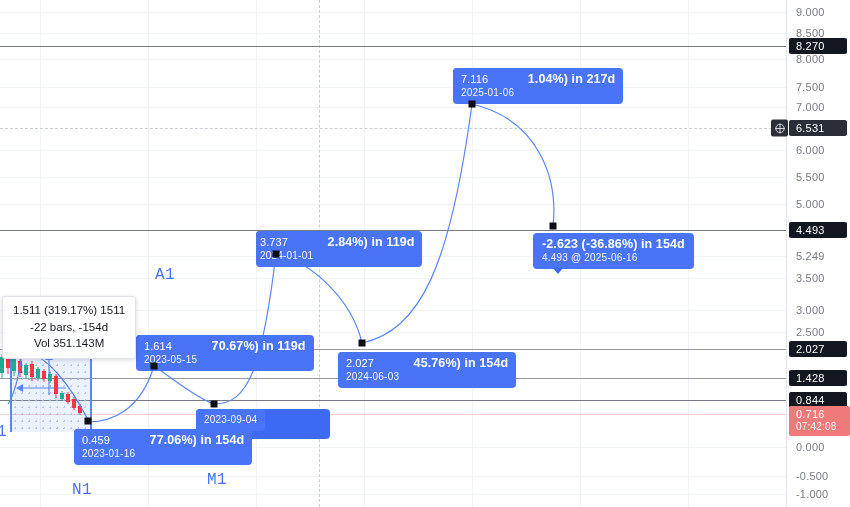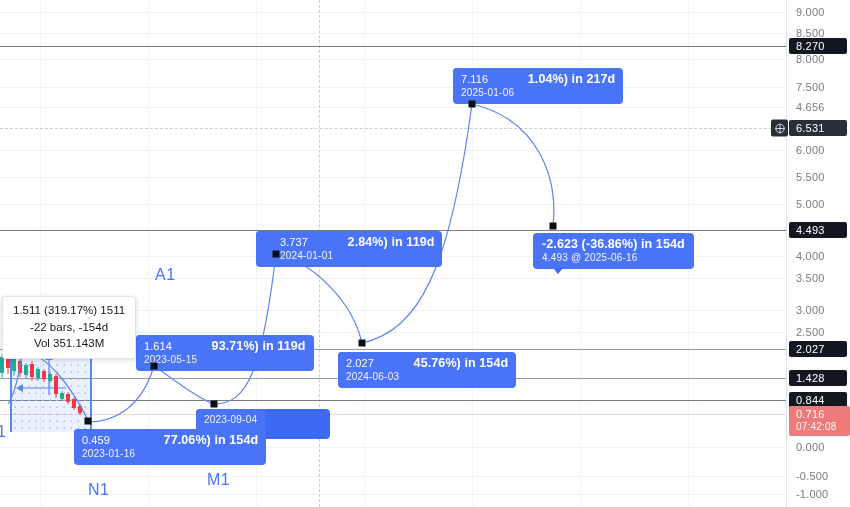--- a/index.html
+++ b/index.html
@@ -77,21 +77,21 @@
 
   
   .node{
     position:absolute;width:7px;height:7px;background:#0b0e14;
     transform:translate(-50%,-50%);z-index:6;
   }
 
   
   .pivot{
     position:absolute;color:#4a74f7;font-size:16px;letter-spacing:.5px;
-    font-family:Liberation Sans, sans-serif;
+    font-family:Liberation Mono, monospace;
   }
 
   
   .tipbox{
     position:absolute;background:#ffffff;border:1px solid #e0e3eb;border-radius:3px;
     box-shadow:0 1px 4px rgba(0,0,0,.16);
     padding:5px 10px 6px 10px;text-align:center;
     font-size:11.5px;color:#131722;line-height:1.45;white-space:nowrap;z-index:9;
   }
 
@@ -266,37 +266,37 @@
         <span style="margin-left:36px">1.04%) in 217d</span>
       </div>
       <div class="ln2">2025-01-06</div>
     </div>
 
     <div class="mlabel under" style="left:256px;top:231px;width:133px;height:30px">
       <div class="ln1">(34</div>
       <div class="ln2">4-01-01</div>
       <div class="tip"></div>
     </div>
-    <div class="mlabel over" style="left:256px;top:231px;padding-left:24px">
+    <div class="mlabel over" style="left:256px;top:231px;padding-left:4px">
       <div class="ln1">
         <span style="font-size:11px;font-weight:400">3.737</span>
         <span style="margin-left:36px">2.84%) in 119d</span>
       </div>
       <div class="ln2">2024-01-01</div>
     </div>
 
     <div class="mlabel under" style="left:136px;top:335px;width:131px;height:30px">
       <div class="ln1">(25</div>
       <div class="ln2">3-05-15</div>
       <div class="tip"></div>
     </div>
     <div class="mlabel over" style="left:136px;top:335px;padding-left:8px">
       <div class="ln1">
         <span style="font-size:11px;font-weight:400">1.614</span>
-        <span style="margin-left:36px">93.71%) in 119d</span>
+        <span style="margin-left:36px">70.67%) in 119d</span>
       </div>
       <div class="ln2">2023-05-15</div>
     </div>
 
     <div class="mlabel under" style="left:196px;top:409px;width:134px;height:30px">
       <div class="ln1">(0</div>
       <div class="ln2">3-09-04</div>
       <div class="tip"></div>
     </div>
     <div class="mlabel over" style="left:196px;top:409px;padding-left:8px">
@@ -304,21 +304,21 @@
     </div>
 
     <div class="mlabel under" style="left:74px;top:429px;width:136px;height:30px">
       <div class="ln1">(0</div>
       <div class="ln2">3-01-16</div>
       <div class="tip"></div>
     </div>
     <div class="mlabel over" style="left:74px;top:429px;padding-left:8px">
       <div class="ln1">
         <span style="font-size:11px;font-weight:400">0.459</span>
-        <span style="margin-left:50px">77.06%) in 154d</span>
+        <span style="margin-left:36px">77.06%) in 154d</span>
       </div>
       <div class="ln2">2023-01-16</div>
     </div>
 
     <div class="mlabel under" style="left:338px;top:352px;width:135px;height:30px">
       <div class="ln1">(0</div>
       <div class="ln2">4-06-03</div>
       <div class="tip"></div>
     </div>
     <div class="mlabel over" style="left:338px;top:352px;padding-left:8px">
@@ -330,42 +330,42 @@
     </div>
 
     <div class="mlabel over" style="left:533px;top:233px;padding-left:9px;padding-right:9px">
       <div class="ln1">-2.623 (-36.86%) in 154d</div>
       <div class="ln2">4.493 @ 2025-06-16</div>
       <div class="tip" style="left:20px"></div>
     </div>
 
     <div class="pivot" style="left:155px;top:266px">A1</div>
     <div class="pivot" style="left:207px;top:471px">M1</div>
-    <div class="pivot" style="left:88px;top:481px">N1</div>
+    <div class="pivot" style="left:72px;top:481px">N1</div>
     <div class="pivot" style="left:-3px;top:423px">1</div>
 
     <div class="tipbox" style="left:2px;top:296px">
       <div>1.511 (319.17%) 1511</div>
       <div>-22 bars, -154d</div>
       <div>Vol 351.143M</div>
     </div>
 
   </div>
 
   <div class="axis">
 
     <div class="tick" style="top:12px">9.000</div>
     <div class="tick" style="top:33px">8.500</div>
     <div class="tick" style="top:59px">8.000</div>
     <div class="tick" style="top:87px">7.500</div>
-    <div class="tick" style="top:107px">4.656</div>
+    <div class="tick" style="top:107px">7.000</div>
     <div class="tick" style="top:150px">6.000</div>
     <div class="tick" style="top:177px">5.500</div>
     <div class="tick" style="top:204px">5.000</div>
-    <div class="tick" style="top:256px">4.000</div>
+    <div class="tick" style="top:256px">5.249</div>
     <div class="tick" style="top:278px">3.500</div>
     <div class="tick" style="top:310px">3.000</div>
     <div class="tick" style="top:332px">2.500</div>
     <div class="tick" style="top:447px">0.000</div>
     <div class="tick" style="top:476px">-0.500</div>
     <div class="tick" style="top:494px">-1.000</div>
 
     <div class="pbadge" style="top:46px">8.270</div>
 
     <div class="pbadge cross" style="top:128px">

